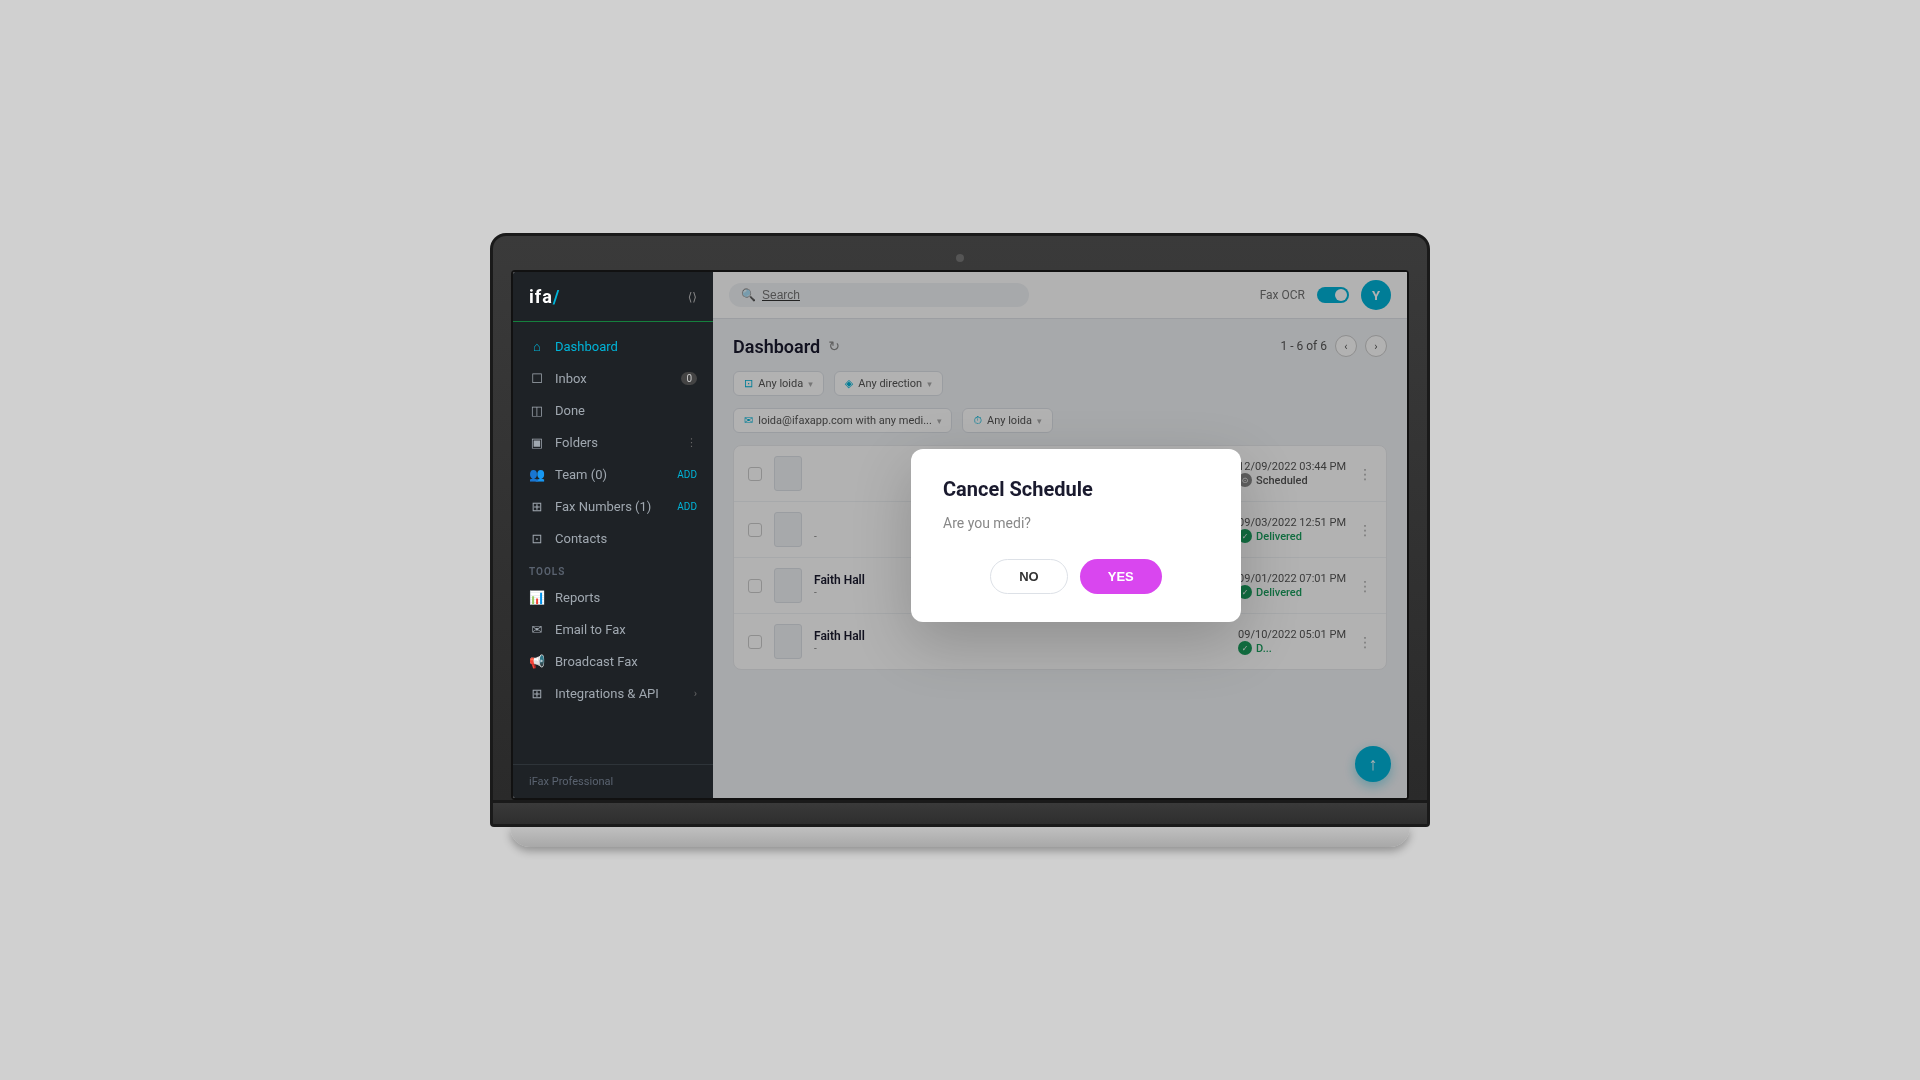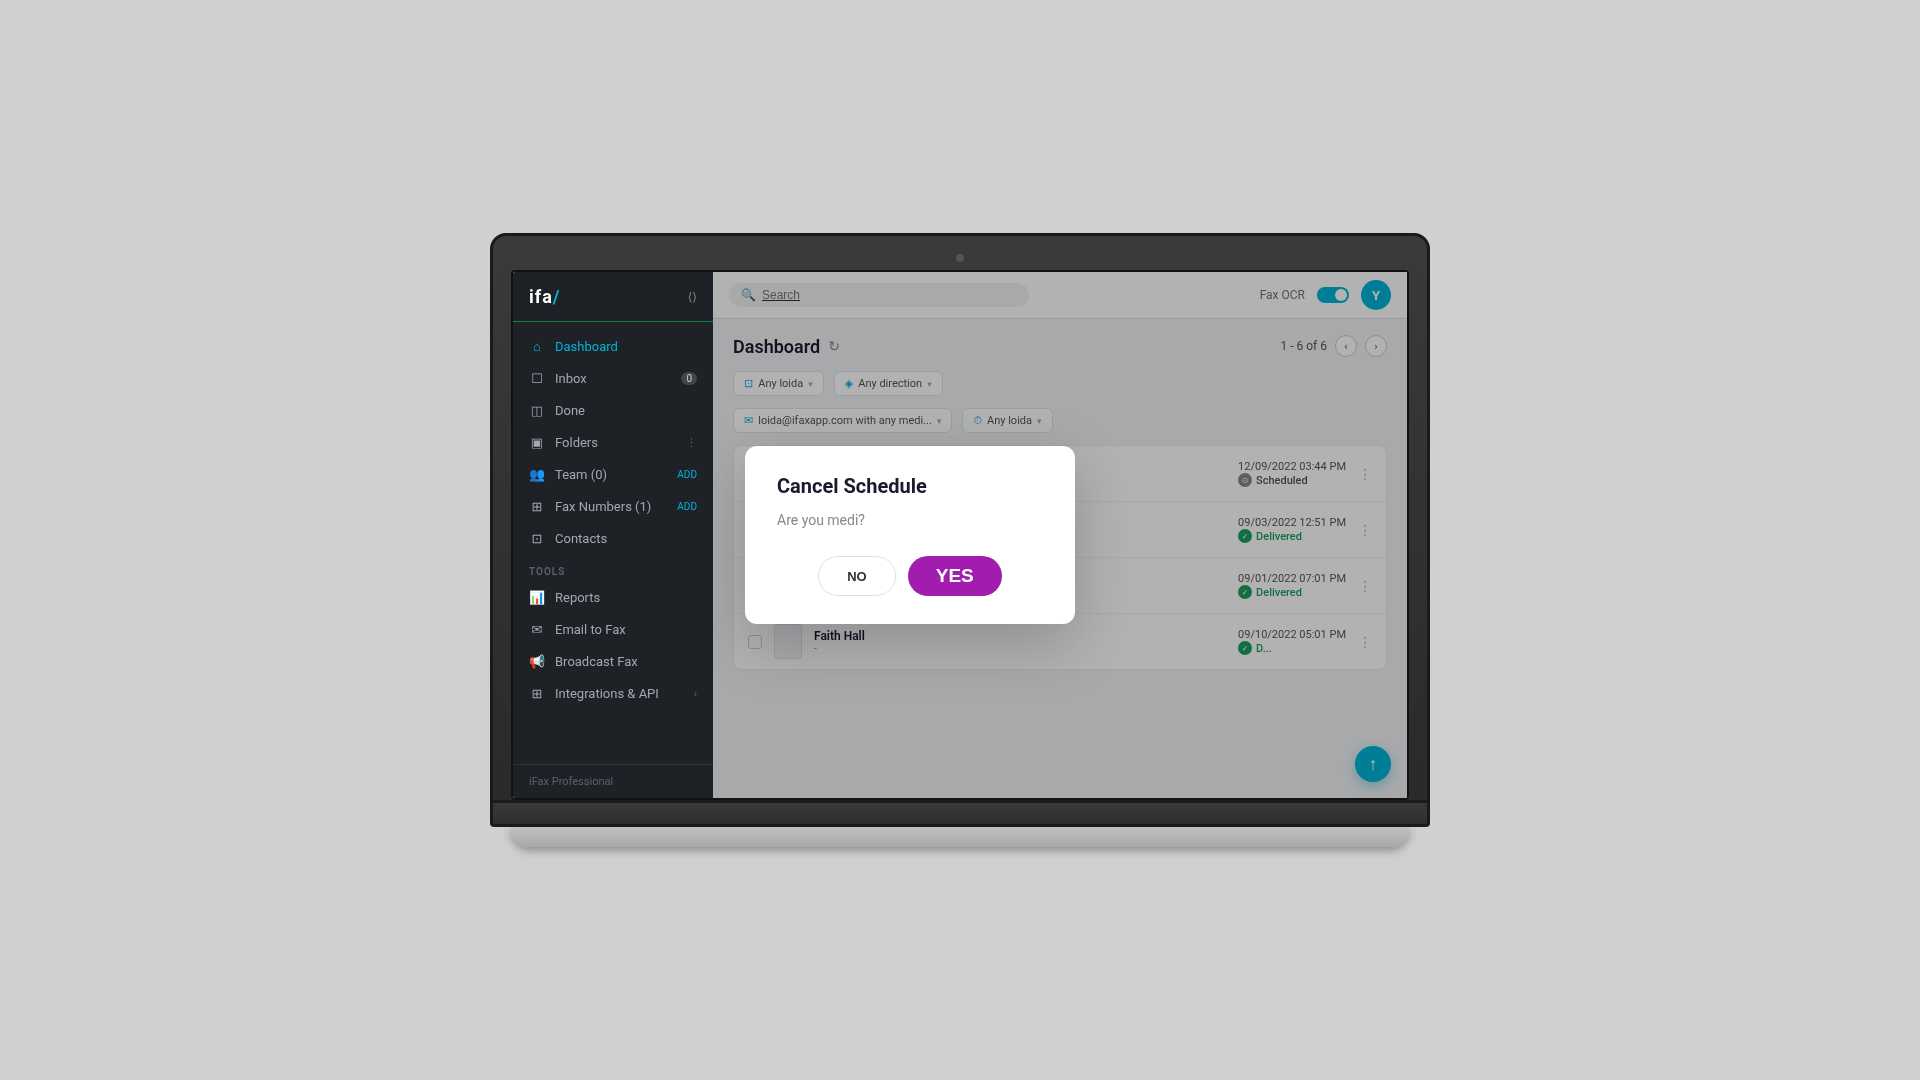--- a/index.html
+++ b/index.html
@@ -381,20 +381,21 @@
 
     .row-more { color: #aaa; font-size: 14px; cursor: pointer; }
 
     
     .modal-overlay {
       position: absolute;
       top: 0; left: 0; right: 0; bottom: 0;
       background: rgba(0,0,0,0.3);
       display: flex;
       align-items: center;
+      justify-content: center;
       z-index: 100;
       padding-left: 32px;
     }
 
     .modal-box {
       background: #fff;
       border-radius: 12px;
       padding: 28px 32px;
       width: 330px;
       box-shadow: 0 20px 60px rgba(0,0,0,0.2);
@@ -427,23 +428,23 @@
       color: #333;
       font-size: 13px;
       font-weight: 600;
       cursor: pointer;
     }
 
     .btn-yes {
       padding: 9px 28px;
       border: none;
       border-radius: 25px;
-      background: #a21caf;
+      background: #d946ef;
       color: #fff;
-      font-size: 19px;
+      font-size: 13px;
       font-weight: 600;
       cursor: pointer;
     }
 
     
     .fab {
       position: absolute;
       bottom: 16px;
       right: 16px;
       width: 36px; height: 36px;

